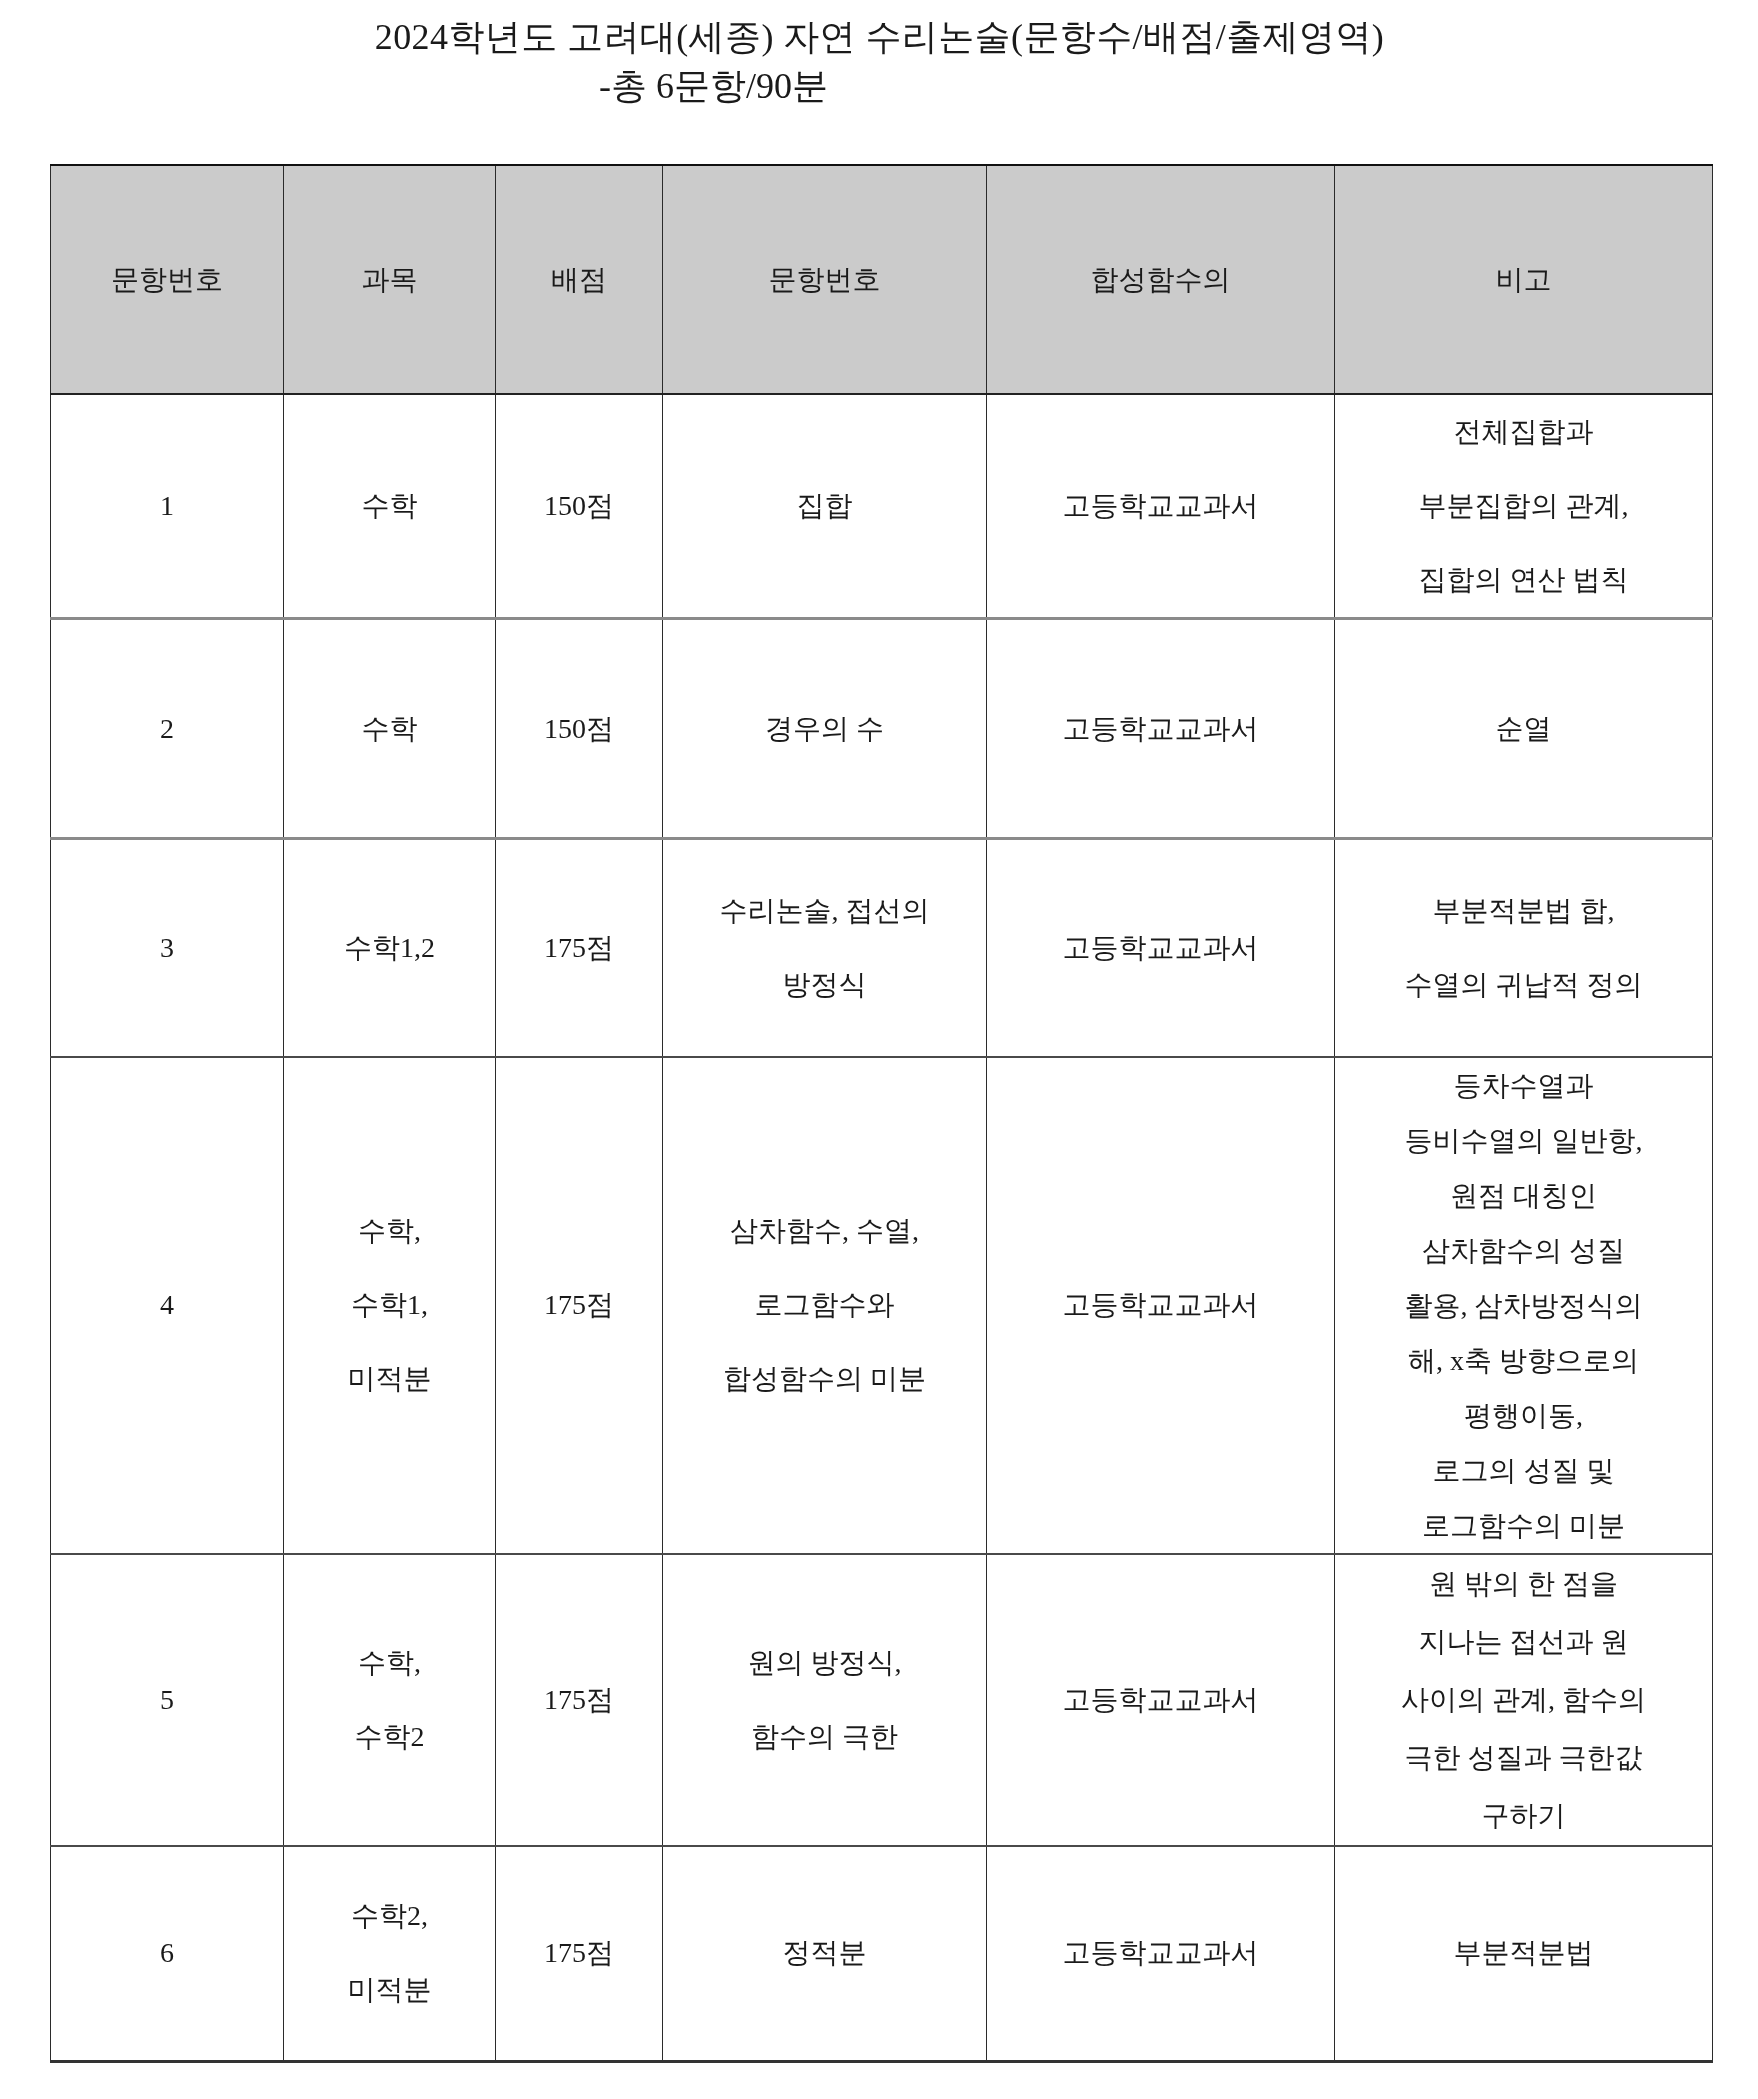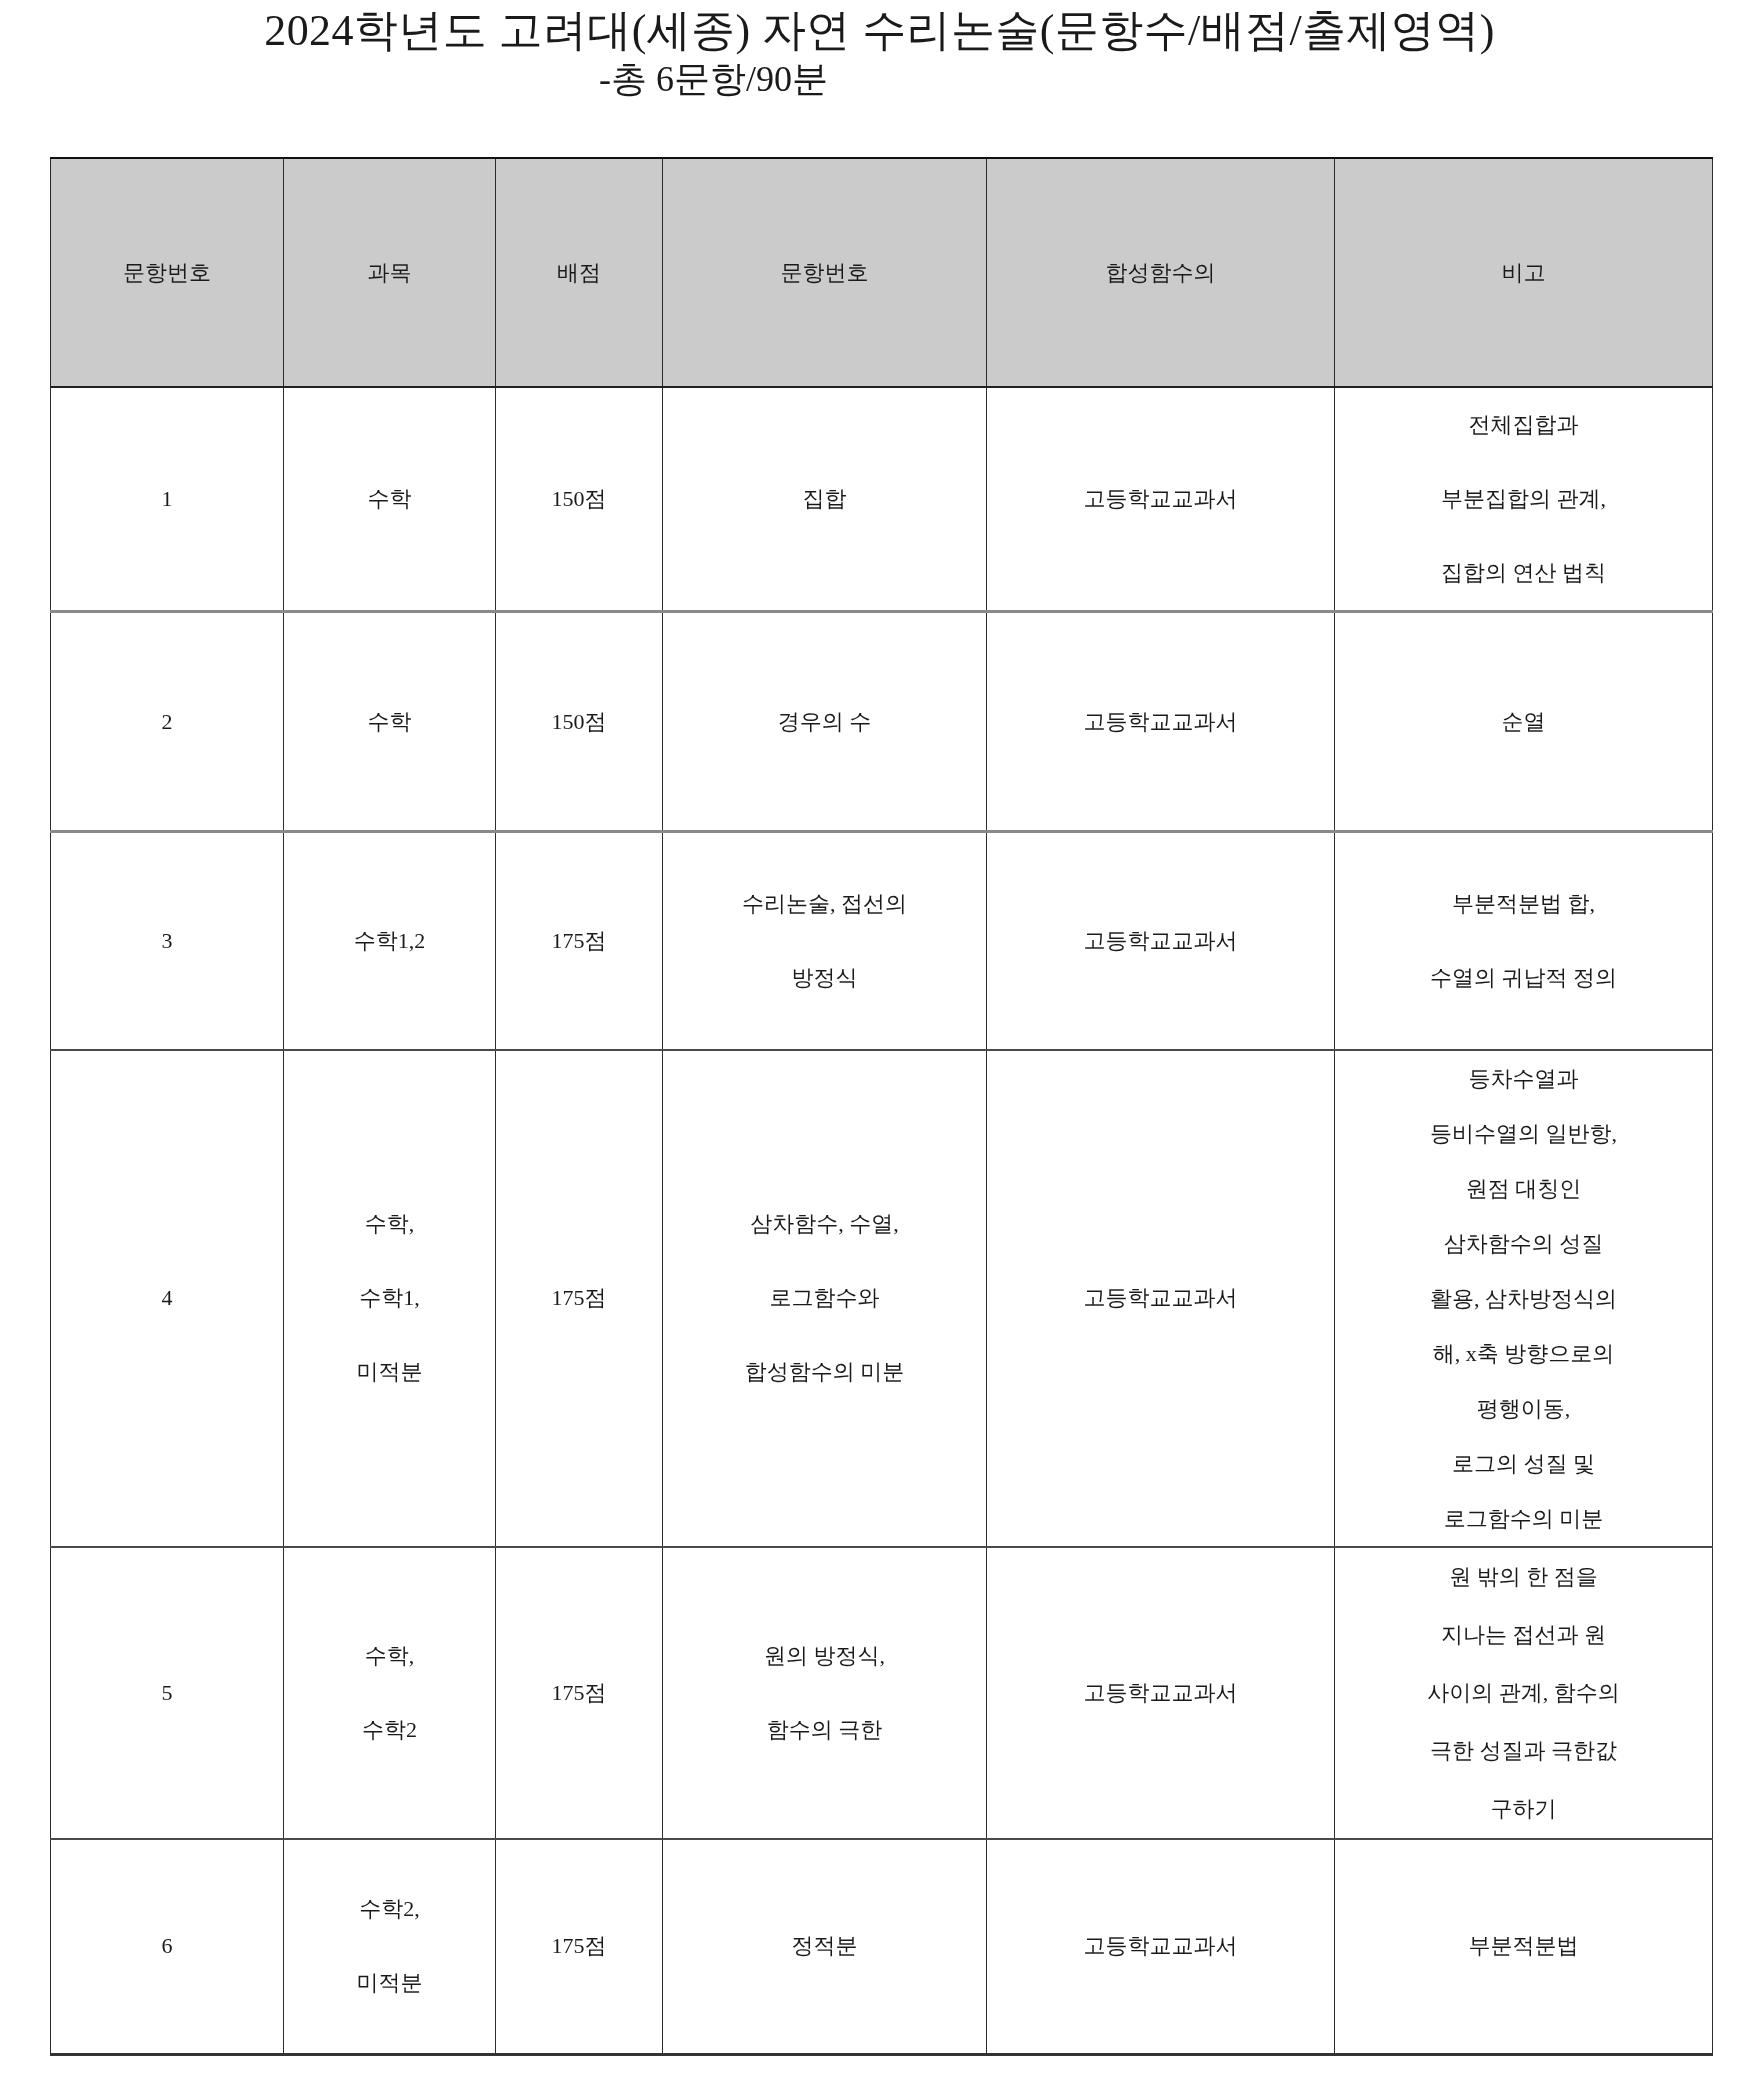--- a/index.html
+++ b/index.html
@@ -4,23 +4,23 @@
 <style>
   * { margin: 0; padding: 0; box-sizing: border-box; }
   html, body { background: #ffffff; }
   body {
     width: 1759px; height: 2100px;
     font-family: "Liberation Serif", "DejaVu Serif", serif;
     color: #1a1a1a;
   }
   .title {
     text-align: center;
-    font-size: 44px;
+    font-size: 36px;
     line-height: 49px;
-    margin-top: 6px;
+    margin-top: 13px;
     letter-spacing: 0.4px;
   }
   .subtitle {
     text-align: center;
     font-size: 36px;
     line-height: 49px;
     position: relative;
     left: -166px; 
   }
   table.exam {
@@ -35,21 +35,21 @@
   col.c2 { width: 212px; }
   col.c3 { width: 167px; }
   col.c4 { width: 324px; }
   col.c5 { width: 348px; }
   col.c6 { width: 378px; }
   th, td {
     border-left: 1.7px solid #2b2b2b;
     border-right: 1.7px solid #2b2b2b;
     text-align: center;
     vertical-align: middle;
-    font-size: 22px;
+    font-size: 28px;
     font-weight: normal;
     line-height: 74px;
     white-space: pre-line;
   }
   thead tr { background: #cbcbcb; height: 229px; }
   thead th { border-bottom: 2.6px solid #222222; }
   tr.r1 { height: 223px; }
   tr.r2 { height: 220px; }
   tr.r3 { height: 218px; }
   tr.r4 { height: 496px; }

